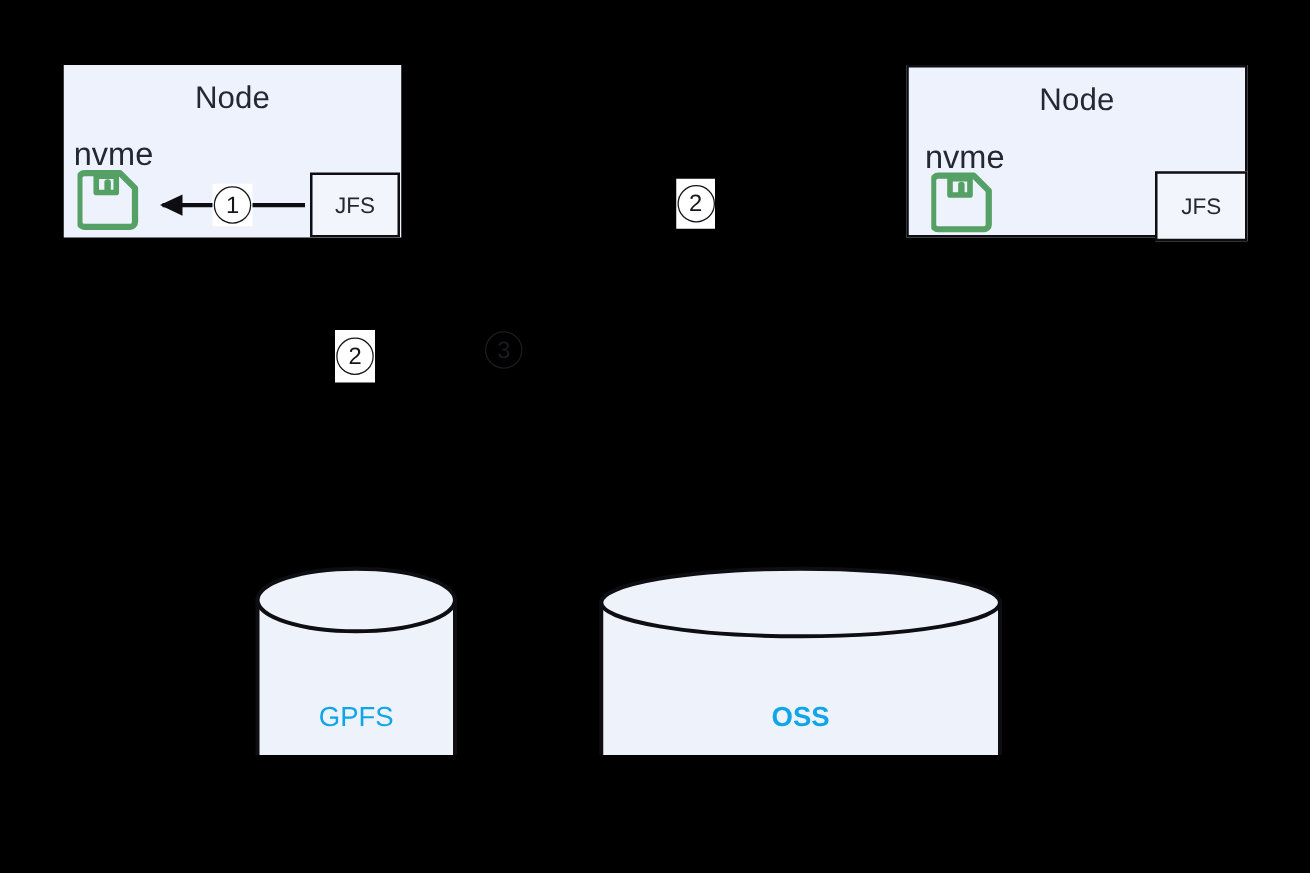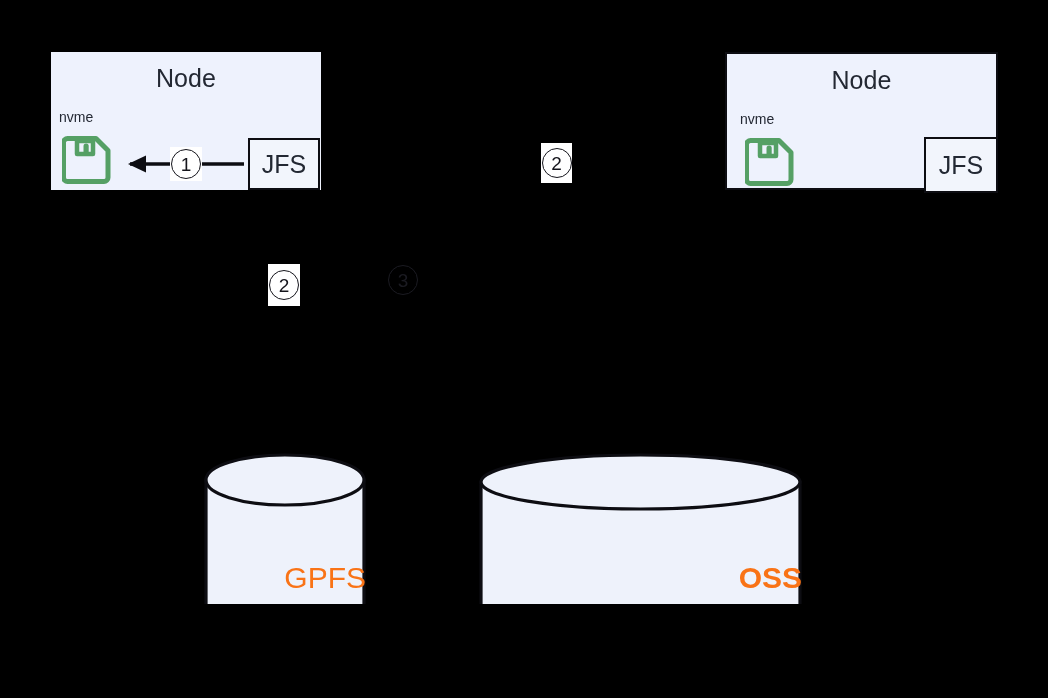--- a/index.html
+++ b/index.html
@@ -34,21 +34,21 @@
     right: 0;
     top: 14px;
     text-align: center;
     font-size: 25px;
     color: #232833;
     line-height: 1;
     letter-spacing: 0.1px;
   }
   .nvme-label {
     position: absolute;
-    font-size: 14px;
+    font-size: 26px;
     color: #232833;
     line-height: 1;
     white-space: nowrap;
   }
 
   
   .save-icon {
     position: absolute;
     width: 52px;
     height: 52px;
@@ -59,21 +59,21 @@
   .jfs-box {
     position: absolute;
     background: #f2f5fc;
     border: 2.5px solid #0d0d12;
     box-sizing: border-box;
     display: flex;
     align-items: center;
     justify-content: center;
   }
   .jfs-label {
-    font-size: 25px;
+    font-size: 18px;
     color: #232833;
     line-height: 1;
   }
 
   
   .arrow-wrap { position: absolute; }
   .arrow-wrap svg { display: block; }
 
   
   .step-marker {
@@ -101,23 +101,23 @@
     border-color: #1b1b22;
     color: #1b1b22;
   }
 
   
   .cylinder { position: absolute; }
   .cylinder svg { display: block; width: 100%; height: 100%; overflow: visible; }
   .cyl-label {
     position: absolute;
     left: 0; right: 0;
-    text-align: right;
-    font-size: 30px;
-    color: #f97316;
+    text-align: center;
+    font-size: 22px;
+    color: #0ea5e9;
     line-height: 1;
     pointer-events: none;
   }
 </style>
 </head>
 <body>
 
 <div id="canvas">
 
   <div class="node-box" style="left:51px; top:52px; width:270px; height:138px;">

